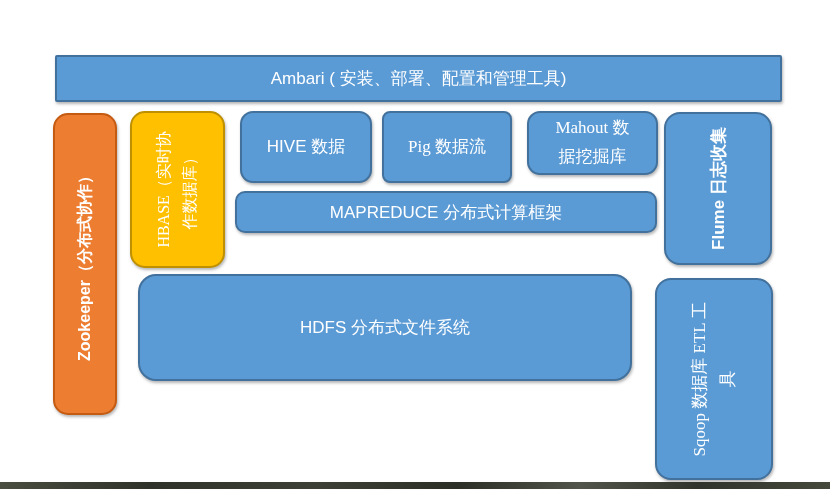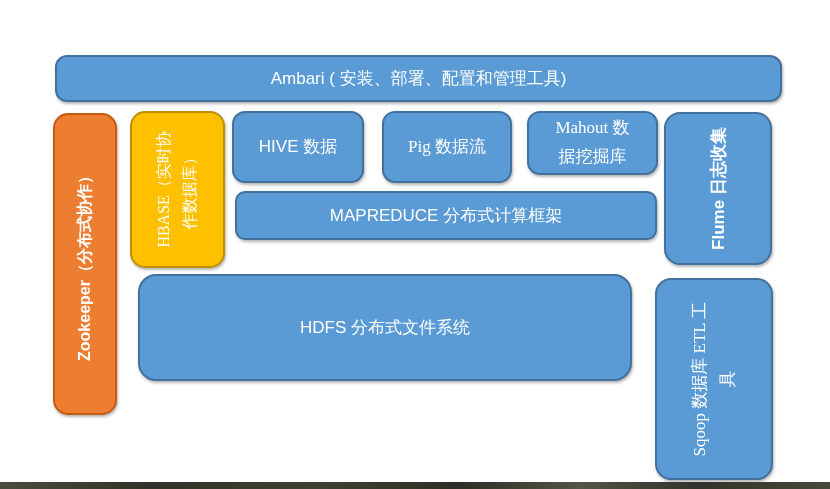--- a/index.html
+++ b/index.html
@@ -66,55 +66,55 @@
     background: linear-gradient(to right,
       #4a4e40 0%, #2e3228 18%, #3d4135 38%, #2b2f25 55%,
       #51554a 70%, #30342a 84%, #454a3c 100%);
   }
 </style>
 </head>
 <body>
 
 <div id="canvas">
 
-  <div class="block blue sans" style="left:55px; top:55px; width:727px; height:47px; border-radius:12px; font-size:17px;">
+  <div class="block blue sans" style="left:55px; top:55px; width:727px; height:47px; border-radius:2px; font-size:17px;">
     <span>Ambari ( 安装、部署、配置和管理工具)</span>
   </div>
 
   <div class="block orange sans" style="left:53px; top:113px; width:64px; height:302px; border-radius:15px; font-size:16px; font-weight:bold;">
     <span class="vtext">Zookeeper（分布式协作）</span>
   </div>
 
   <div class="block yellow serif" style="left:130px; top:111px; width:95px; height:157px; border-radius:15px; font-size:16px;">
     <div class="vtext two-line">
       <div>HBASE（实时协</div>
       <div>作数据库）</div>
     </div>
   </div>
 
-  <div class="block blue sans" style="left:232px; top:111px; width:132px; height:72px; font-size:17px; line-height:1.7;justify-content:center;">
+  <div class="block blue sans" style="left:240px; top:111px; width:132px; height:72px; font-size:17px; line-height:1.7;justify-content:center;">
     <div>
       <div>HIVE  数据</div>
     </div>
   </div>
 
-  <div class="block blue serif" style="left:382px; top:111px; width:130px; height:72px; font-size:17px; line-height:1.7;">
+  <div class="block blue serif" style="left:382px; top:111px; width:130px; height:72px; font-size:17px; line-height:1.7;border-radius:8px;">
     <div>
       <div>Pig 数据流</div>
     </div>
   </div>
 
   <div class="block blue serif" style="left:527px; top:111px; width:131px; height:64px; font-size:17px; line-height:1.7;">
     <div>
       <div>Mahout 数</div>
       <div>据挖掘库</div>
     </div>
   </div>
 
-  <div class="block blue sans" style="left:235px; top:191px; width:422px; height:49px; border-radius:10px; font-size:17px;">
+  <div class="block blue sans" style="left:235px; top:191px; width:422px; height:42px; border-radius:10px; font-size:17px;">
     <span>MAPREDUCE  分布式计算框架</span>
   </div>
 
   <div class="block blue sans" style="left:138px; top:274px; width:494px; height:107px; border-radius:18px; font-size:17px;">
     <span>HDFS 分布式文件系统</span>
   </div>
 
   <div class="block blue sans" style="left:664px; top:112px; width:108px; height:153px; border-radius:16px; font-size:17px; font-weight:bold;">
     <span class="vtext">Flume 日志收集</span>
   </div>

